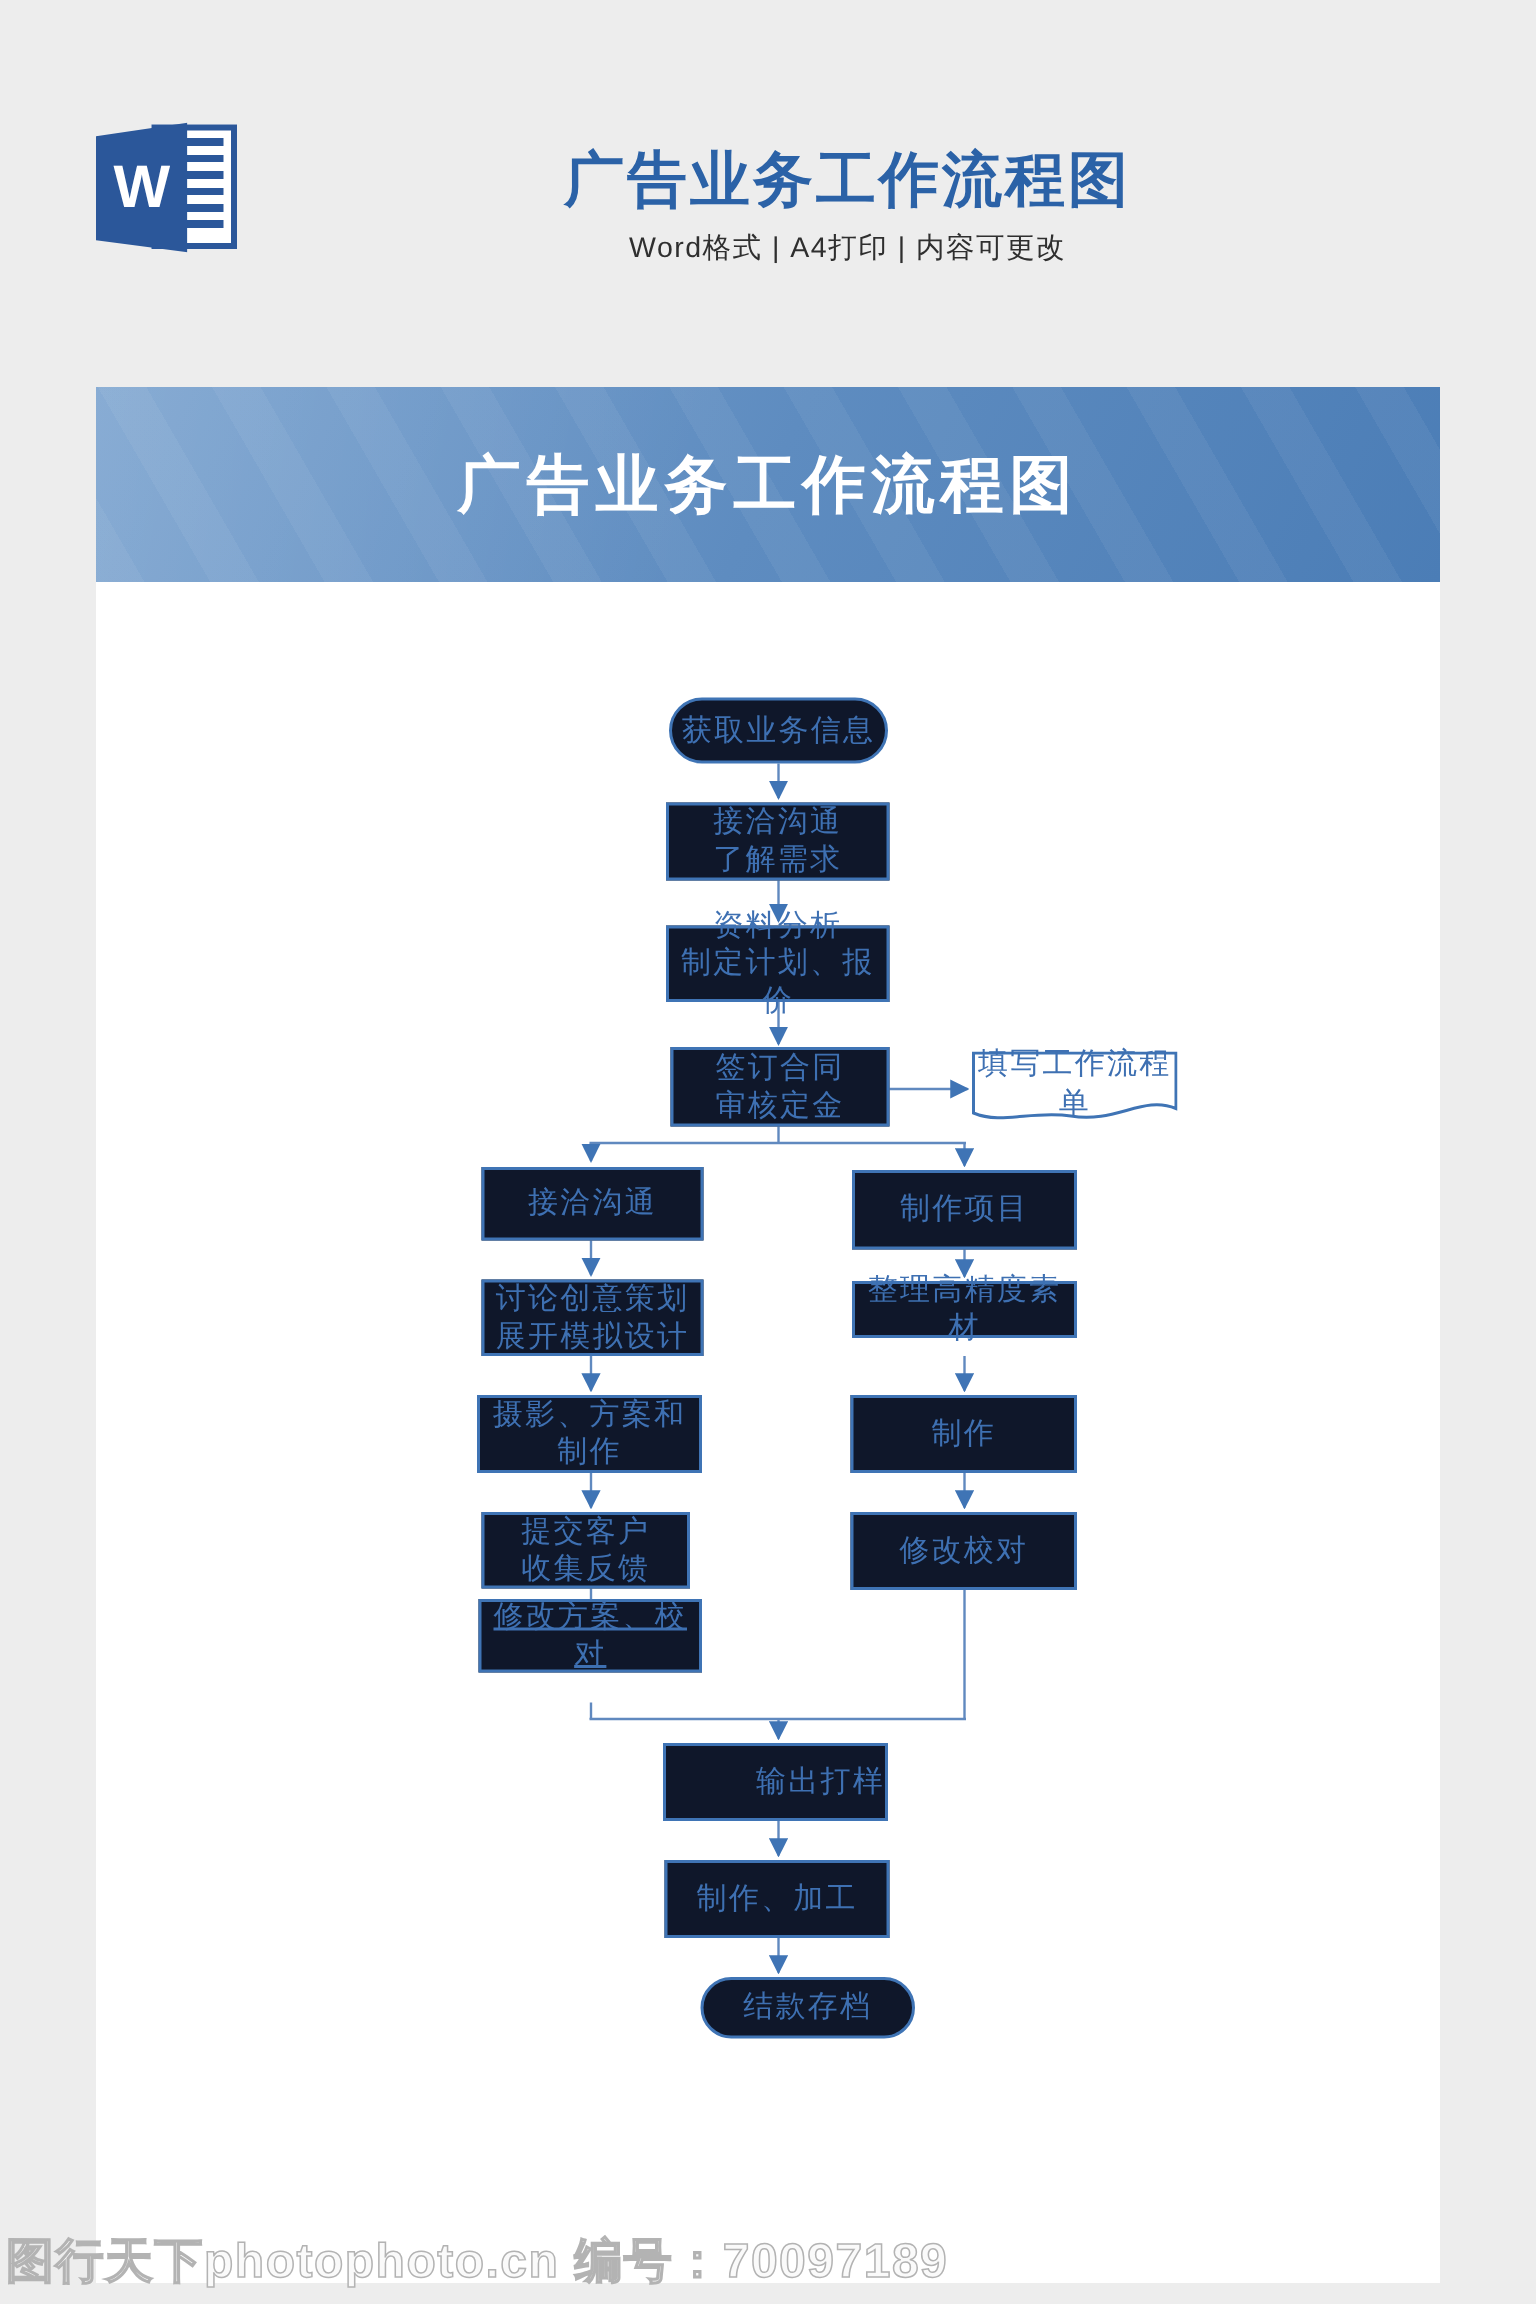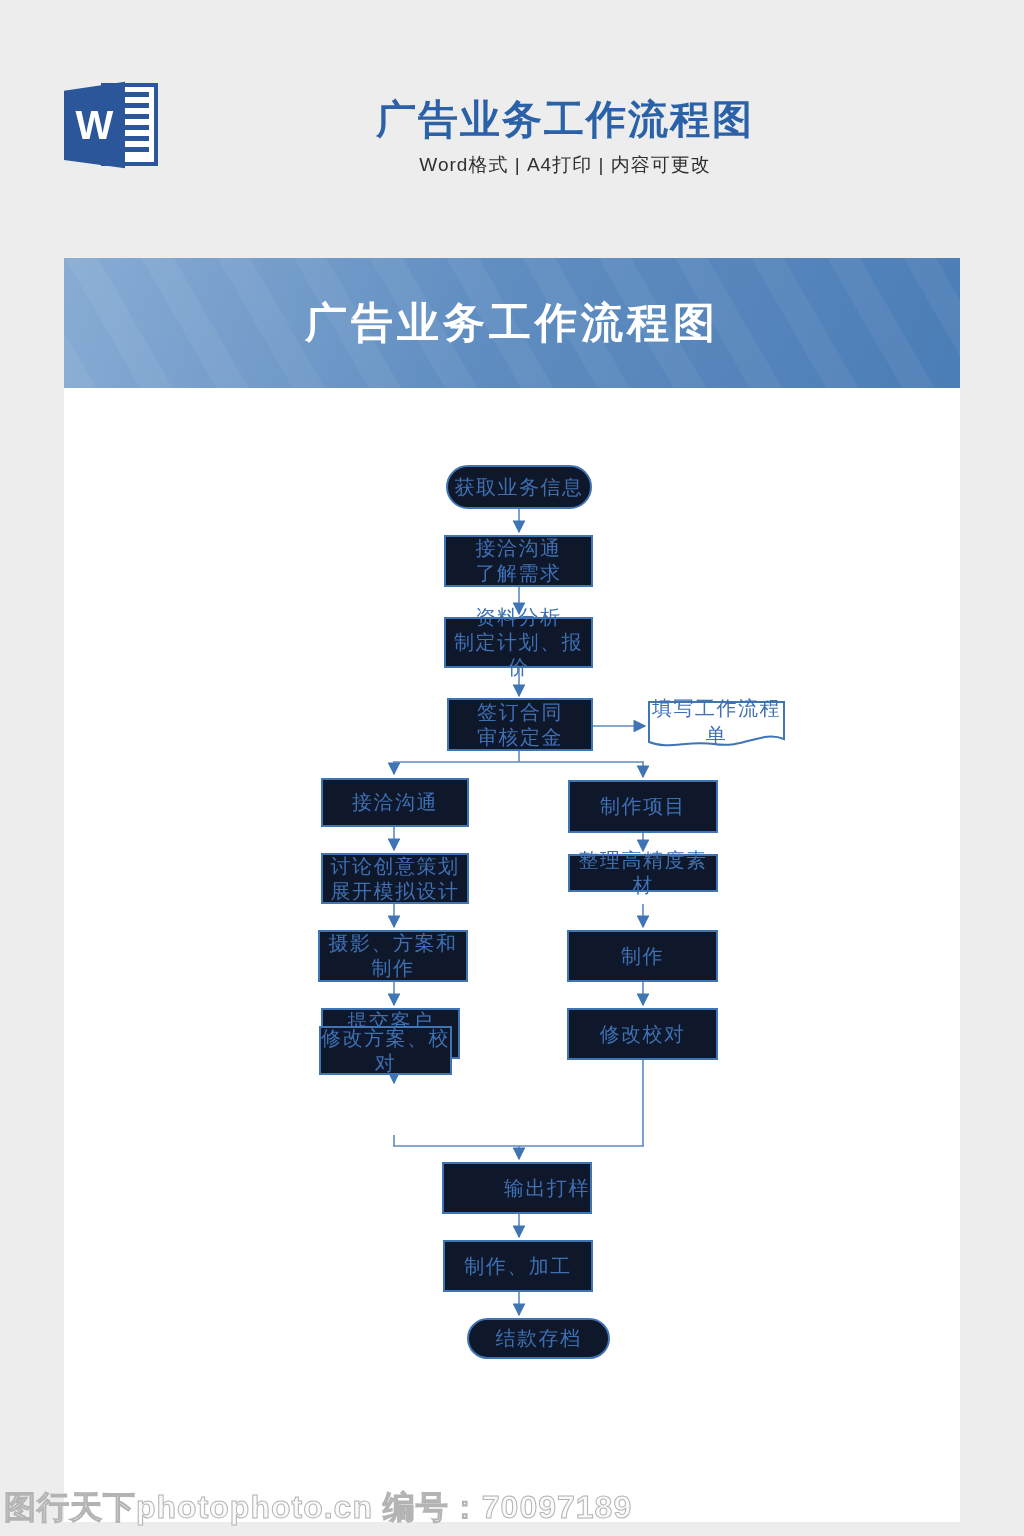--- a/index.html
+++ b/index.html
@@ -49,21 +49,21 @@
   .n-analysis{left:444px;top:617px;width:149px;height:51px;}
   .n-contract{left:447px;top:698px;width:146px;height:53px;}
   .n-design{left:321px;top:778px;width:148px;height:49px;}
   .n-prodproj{left:568px;top:780px;width:150px;height:53px;}
   .n-creative{left:321px;top:853px;width:148px;height:51px;}
   .n-materials{left:568px;top:854px;width:150px;height:38px;}
   .n-photo{left:318px;top:930px;width:150px;height:52px;}
   .n-production{left:567px;top:930px;width:151px;height:52px;}
   .n-feedback{left:321px;top:1008px;width:139px;height:51px;align-items:center;}
   .n-proofread{left:567px;top:1008px;width:151px;height:52px;}
-  .n-revise{left:319px;top:1026px;width:133px;height:49px;}
+  .n-revise{left:319px;top:1066px;width:149px;height:49px;text-decoration:underline;}
   .n-output{left:442px;top:1162px;width:150px;height:52px;align-items:flex-end;}
   .n-manufacture{left:443px;top:1240px;width:150px;height:52px;}
   .n-end{left:467px;top:1318px;width:143px;height:41px;}
   
   .watermark{position:absolute;left:4px;top:1486px;font-size:32px;font-weight:600;
     color:#fafafa;-webkit-text-stroke:1px #b3b3b3;letter-spacing:1px;white-space:nowrap;}
 </style>
 </head>
 <body>
 

